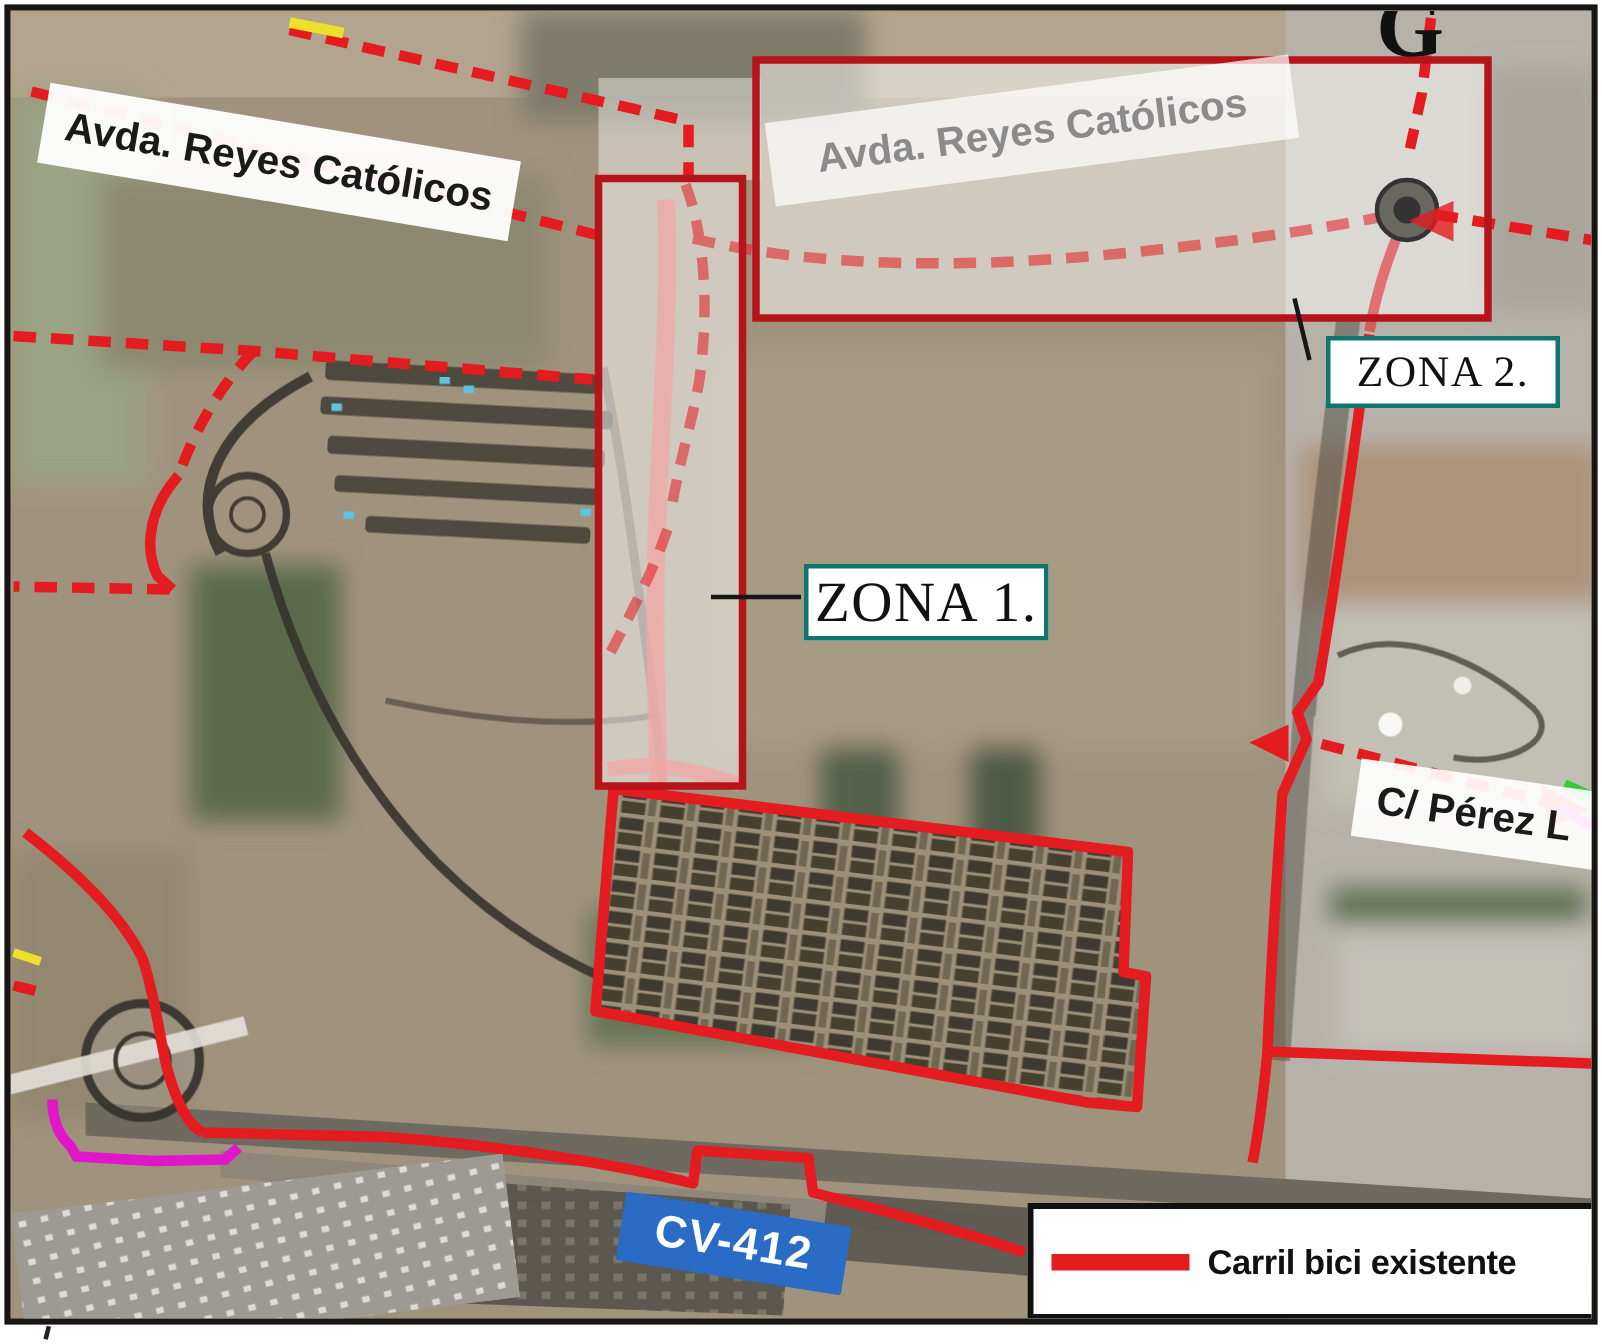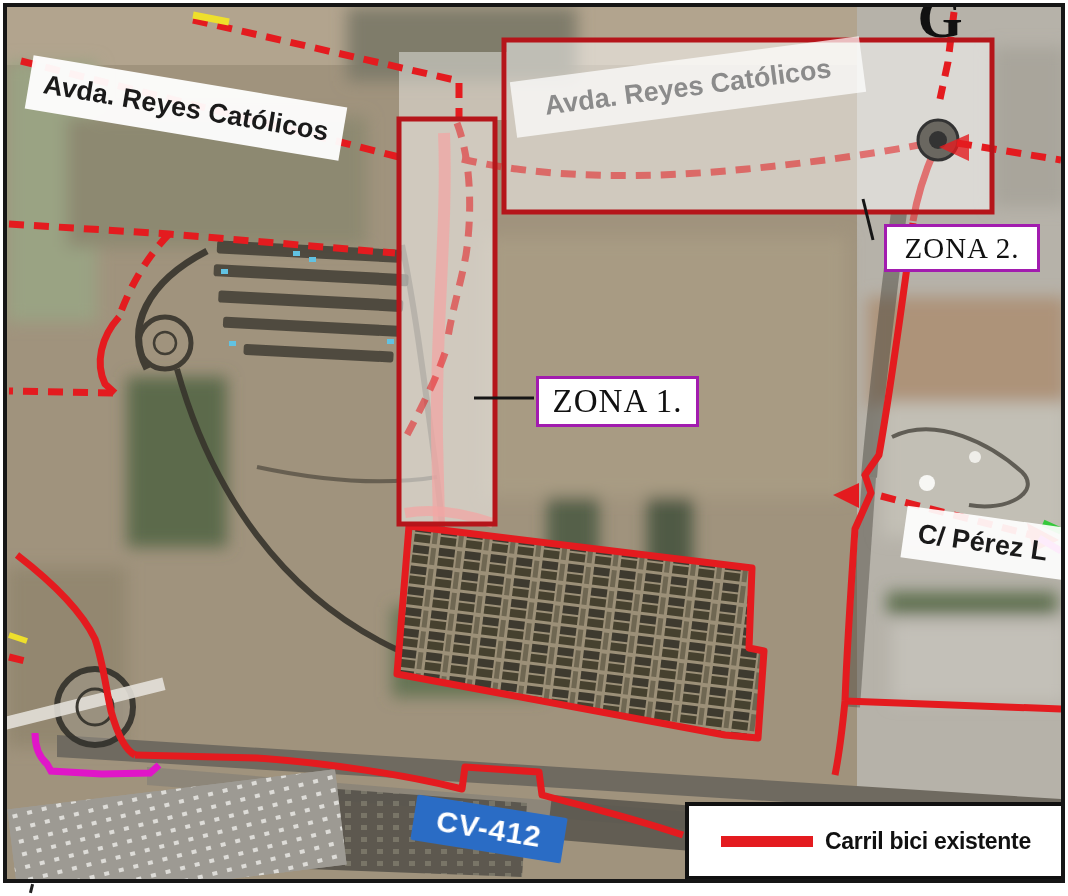--- a/index.html
+++ b/index.html
@@ -26,34 +26,34 @@
   .cad{stroke:#37342c;fill:none;}
   .leader{stroke:#161616;stroke-width:3;fill:none;}
 
   
   .maplabel{position:absolute;display:flex;align-items:center;justify-content:center;
             font-weight:bold;color:#1a1a1a;white-space:nowrap;}
   .lbl-avenue1{left:20px;top:74px;width:318px;height:54px;background:rgba(255,255,255,.95);
                transform:rotate(9.5deg);font-size:27px;}
   .lbl-avenue2{left:505px;top:52px;width:352px;height:56px;background:rgba(255,255,255,.72);
                transform:rotate(-7.5deg);font-size:27px;color:#8b8b8b;}
-  .lbl-zona{background:#ffffff;border:3px solid #a21caf;font-family:"Liberation Serif", serif;
+  .lbl-zona{background:#ffffff;border:3px solid #0f766e;font-family:"Liberation Serif", serif;
             font-weight:normal;letter-spacing:1px;color:#111111;}
-  .lbl-zona1{left:529px;top:369px;width:157px;height:45px;font-size:33px;}
+  .lbl-zona1{left:529px;top:369px;width:157px;height:45px;font-size:38px;}
   .lbl-zona2{left:877px;top:217px;width:150px;height:42px;font-size:29px;}
   .lbl-perez{left:896px;top:514px;width:210px;height:52px;background:rgba(255,255,255,.92);
              transform:rotate(8deg);font-size:27px;justify-content:flex-start;padding-left:14px;}
   .lbl-cv412{left:406px;top:799px;width:152px;height:46px;background:var(--sign-blue);
              transform:rotate(9deg);font-size:30px;color:#ffffff;letter-spacing:1px;border-radius:2px;}
   .lbl-g{left:903px;top:-20px;width:60px;height:60px;background:transparent;
          font-family:"Liberation Serif", serif;font-size:58px;font-weight:bold;color:#111;}
 
   
   .legend{position:absolute;left:678px;top:795px;width:382px;height:78px;background:#ffffff;
-          border:4px solid #111111;box-sizing:border-box;display:flex;flex-direction:row;
+          border:4px solid #111111;box-sizing:border-box;display:flex;flex-direction:column;
           justify-content:center;gap:9px;padding:4px 12px;}
   .legend-row{display:flex;align-items:center;gap:12px;}
   .legend-text{font-weight:bold;font-size:23px;color:#111111;letter-spacing:-0.3px;}
   .swatch-solid{width:92px;height:11px;background:var(--bike-red);flex:0 0 auto;}
   .swatch-dashed{width:92px;height:10px;flex:0 0 auto;
      background:repeating-linear-gradient(to right,var(--bike-red) 0 14px,transparent 14px 24px);}
   .tick{position:absolute;left:30px;top:884px;width:3px;height:9px;background:#222;transform:rotate(14deg);}
 </style>
 </head>
 <body>

